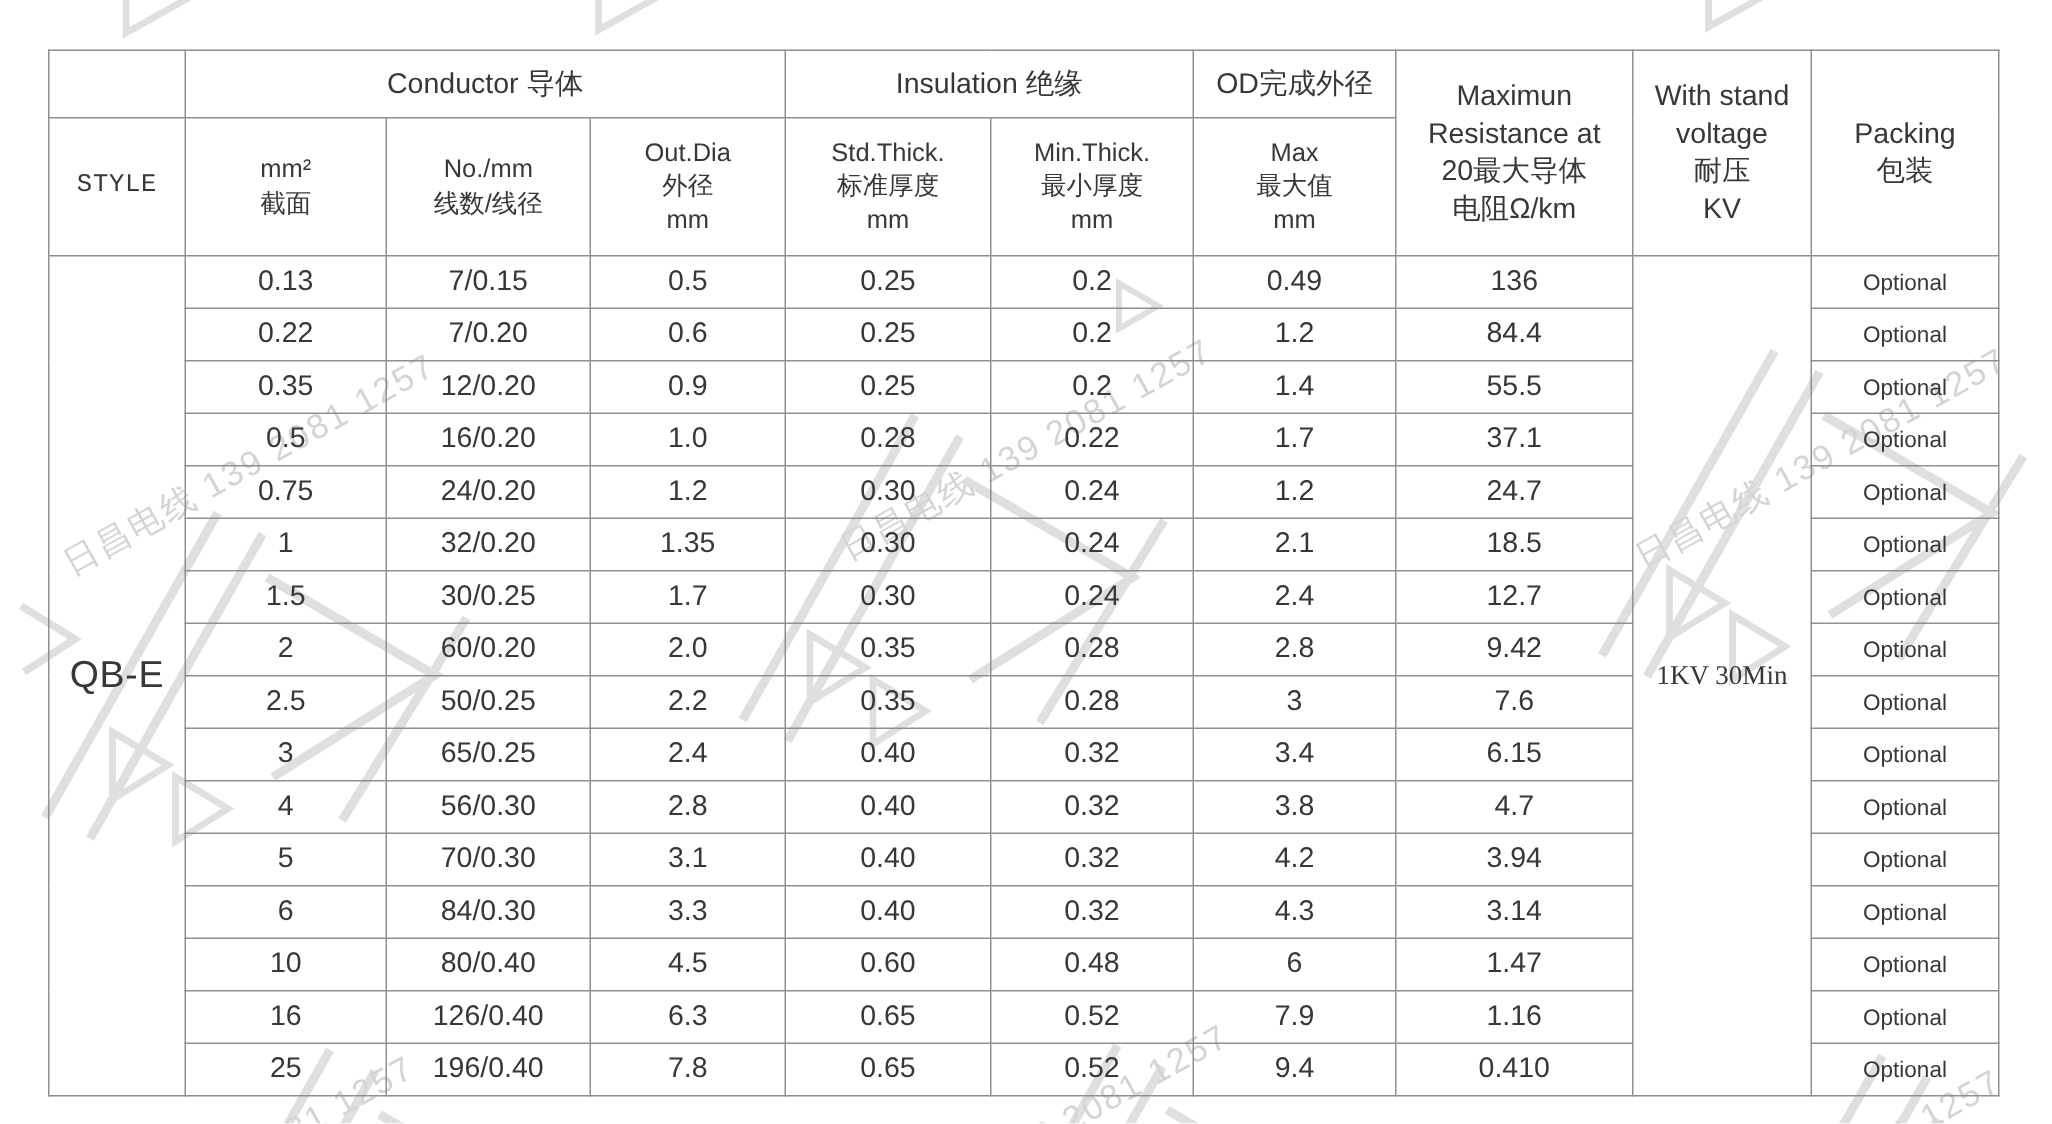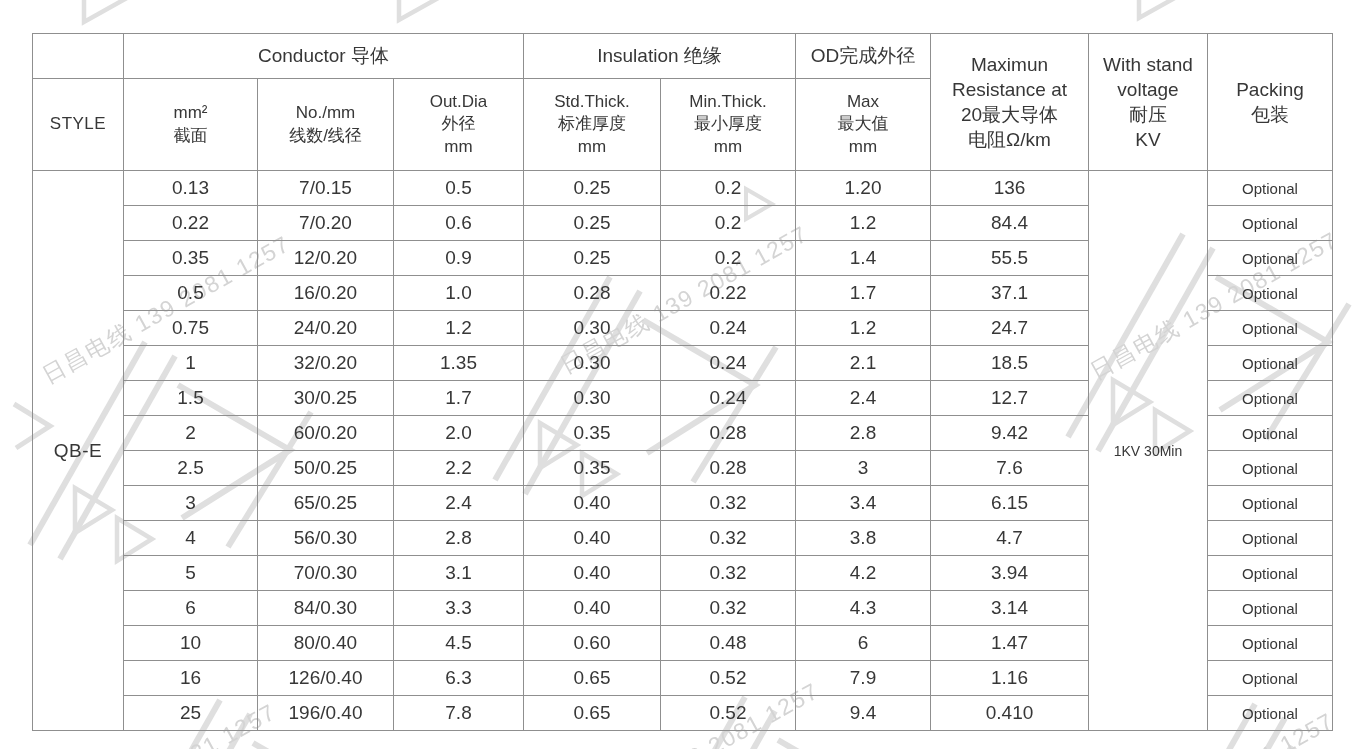--- a/index.html
+++ b/index.html
@@ -44,24 +44,24 @@
     color:#373737;
     white-space:pre-line;
     padding:0;
     overflow:hidden;
   }
   tr.hrow1{height:45px;}
   tr.hrow1 th{font-size:19px;}
   tr.hrow2{height:92px;}
   tr.hrow2 th{font-size:17px;line-height:1.32;}
   th.merged-head{font-size:17px;line-height:1.32;}
-  th.style-head{font-size:18px;letter-spacing:0.5px;}
+  th.style-head{font-size:18px;letter-spacing:0.5px;font-family:Liberation Mono, monospace;}
   tbody td{font-size:19px;height:34px;color:#3c3c3c;}
-  td.style-cell{font-size:19px;letter-spacing:0.5px;}
-  td.withstand-cell{font-size:14px;}
+  td.style-cell{font-size:25px;letter-spacing:0.5px;}
+  td.withstand-cell{font-size:18px;font-family:Liberation Serif, serif;}
   td.packing-cell{font-size:15px;}
 </style>
 </head>
 <body>
 
 <div class="page">
 
   <svg width="0" height="0" style="position:absolute" aria-hidden="true">
     <defs>
       <g id="wm-logo">
@@ -168,21 +168,21 @@
       </tr>
     </thead>
     <tbody>
         <tr>
           <td rowspan="16" class="style-cell">QB-E</td>
           <td>0.13</td>
           <td>7/0.15</td>
           <td>0.5</td>
           <td>0.25</td>
           <td>0.2</td>
-          <td>1.20</td>
+          <td>0.49</td>
           <td>136</td>
           <td rowspan="16" class="withstand-cell">1KV 30Min</td>
           <td class="packing-cell">Optional</td>
         </tr>
         <tr>
           <td>0.22</td>
           <td>7/0.20</td>
           <td>0.6</td>
           <td>0.25</td>
           <td>0.2</td>

